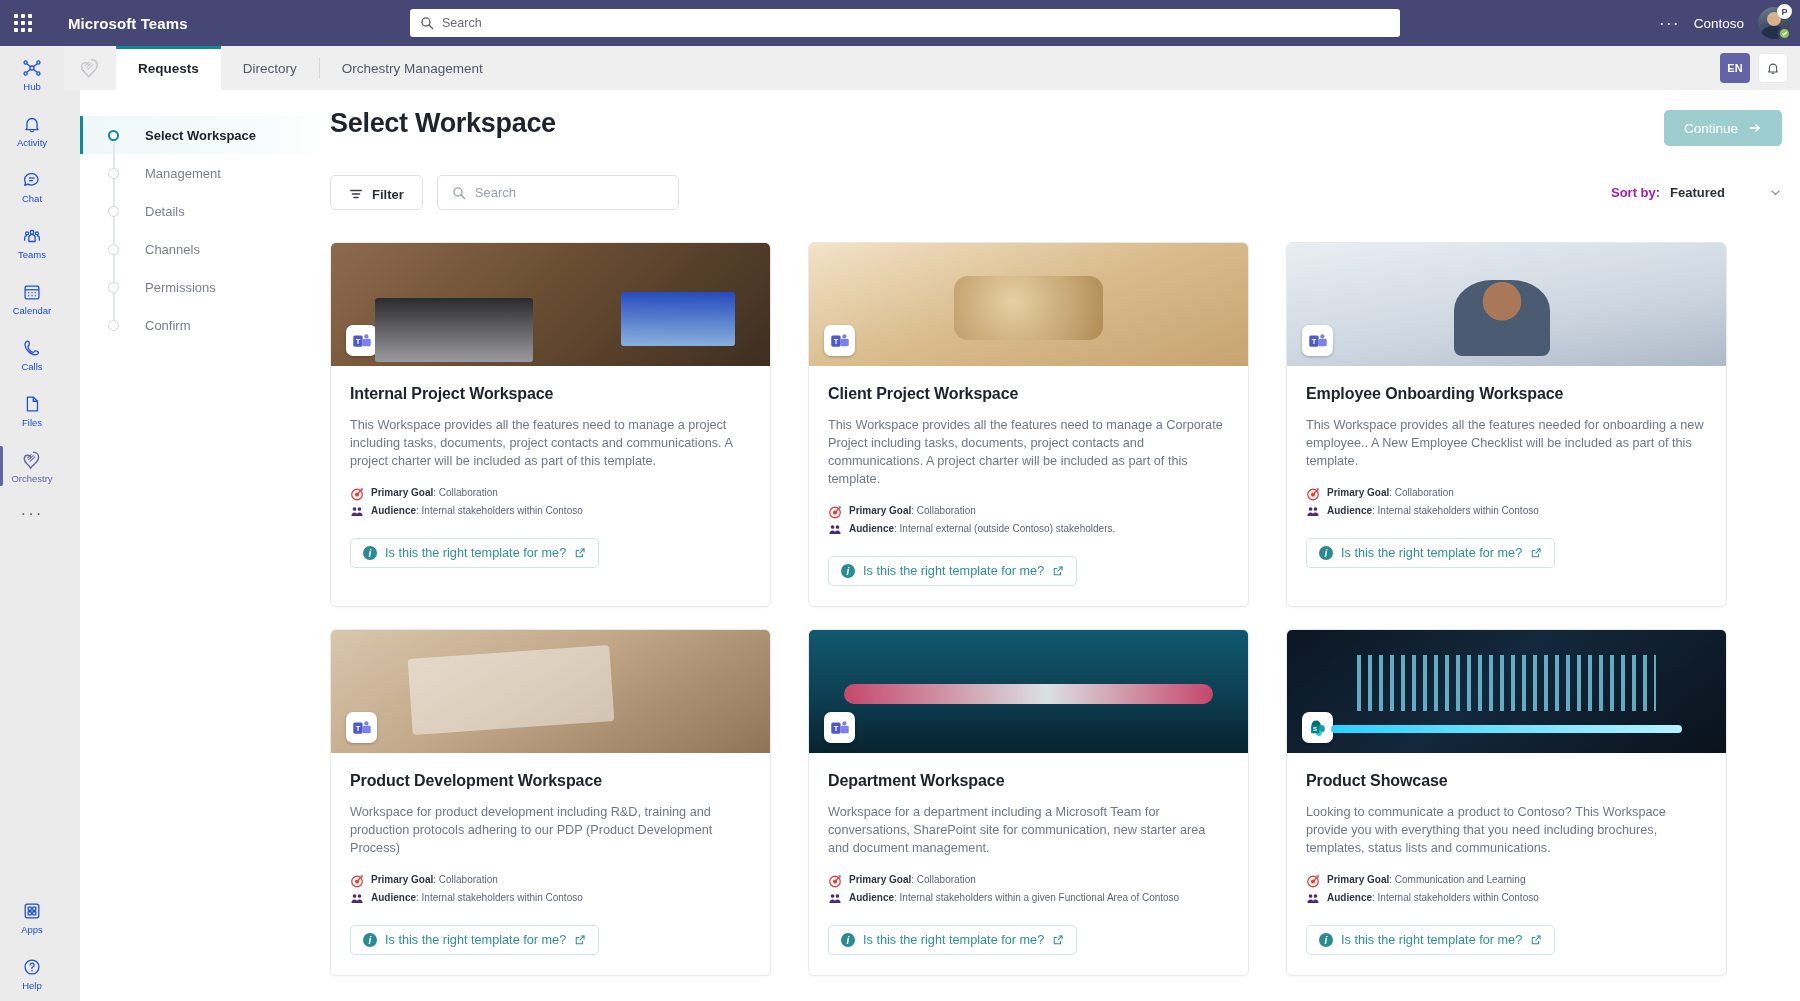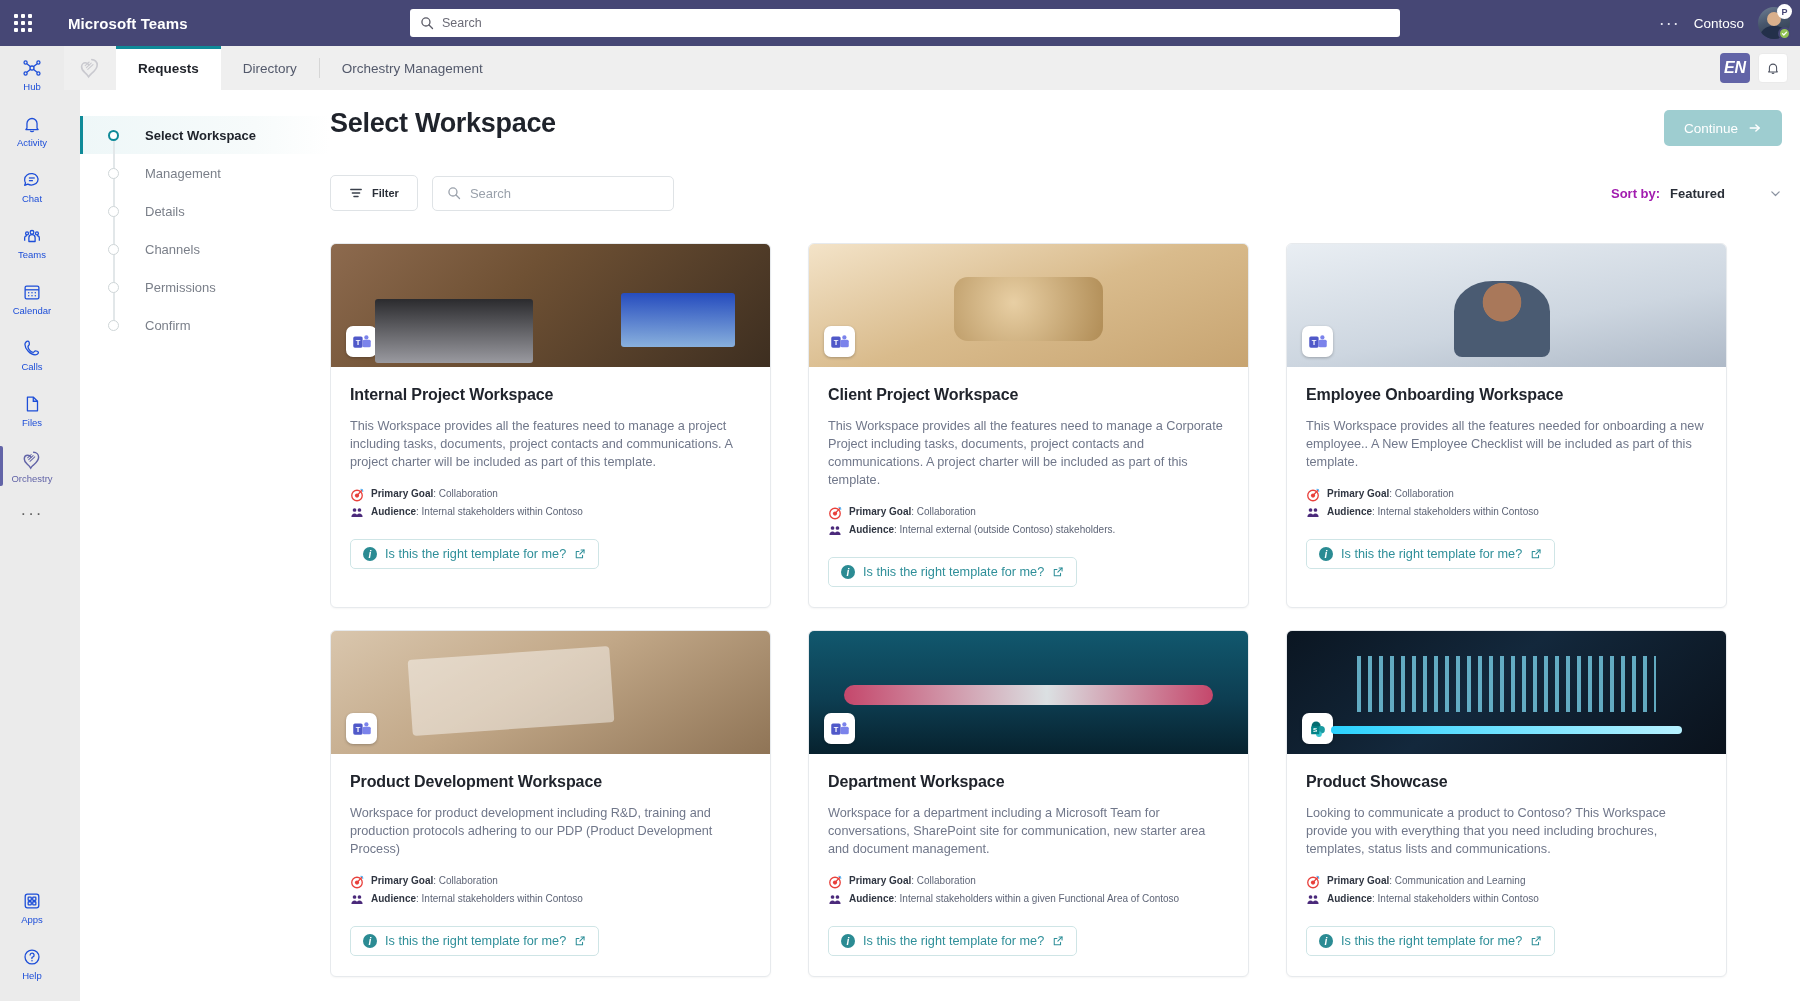--- a/index.html
+++ b/index.html
@@ -93,21 +93,21 @@
   .rail-item svg { width: 22px; height: 22px; }
   .rail-item.active { color: #6264a7; }
   .rail-item.active:before {
     content: ""; position: absolute; left: 0; top: 8px;
     width: 3px; height: 40px; background: #6264a7; border-radius: 0 2px 2px 0;
   }
   .rail-dots {
     width: 64px; height: 40px; display: flex; align-items: center; justify-content: center;
     color: #616161; font-size: 17px; letter-spacing: 2px; cursor: pointer; line-height: 8px;
   }
-  .rail-bottom { margin-top: auto; padding-bottom: 10px; }
+  .rail-bottom { margin-top: auto; }
 
   
   .tabbar {
     position: absolute; left: 64px; top: 46px;
     width: 1736px; height: 44px;
     background: #efefef;
     display: flex; align-items: stretch;
   }
   .tab-logo {
     width: 52px; display: flex; align-items: center; justify-content: center;
@@ -122,22 +122,22 @@
   }
   .tab.active:before {
     content:""; position:absolute; top:0; left:0; right:0; height:3px; background:#0f8a98;
   }
   .tab-sep { width: 1px; align-self: center; height: 20px; background: #d6d6d6; }
   .tab-right {
     margin-left: auto; display: flex; align-items: center; gap: 8px; padding-right: 12px;
   }
   .lang-btn {
     width: 30px; height: 30px; border-radius: 4px; background: #6264a7;
-    color: #fff; font-size: 16px; font-weight: bold;
-    display: flex; align-items: center; justify-content: center; cursor: pointer; font-style: italic;
+    color: #fff; font-size: 11px; font-weight: bold;
+    display: flex; align-items: center; justify-content: center; cursor: pointer;
   }
   .bell-btn {
     width: 30px; height: 30px; border-radius: 4px; background: #fff;
     display: flex; align-items: center; justify-content: center; cursor: pointer;
     border: 1px solid #eaeaea;
   }
   .bell-btn svg { width: 16px; height: 16px; }
 
   
   .content {
@@ -183,22 +183,22 @@
     height: 36px; padding: 0 20px; border-radius: 5px;
     font-size: 13.5px; cursor: pointer;
     display: flex; align-items: center; gap: 10px;
     font-family: "Liberation Sans", sans-serif;
   }
   .toolbar {
     margin-top: 36px; display: flex; align-items: center; gap: 0;
   }
   .filter-btn {
     height: 35px; border: 1px solid #dfe3e6; border-radius: 5px;
-    background: #fff; display: flex; align-items: center; gap: 9px;
-    padding: 17px 18px; font-size: 11px; font-weight: bold; color: #2a2f38; cursor: pointer;
+    background: #fff; display: flex; align-items: flex-start; gap: 9px;
+    padding: 11px 18px; font-size: 13px; font-weight: bold; color: #2a2f38; cursor: pointer;
   }
   .filter-btn svg { width: 14px; height: 14px; }
   .search-box {
     margin-left: 14px; height: 35px; width: 242px;
     border: 1px solid #dfe3e6; border-radius: 5px;
     display: flex; align-items: center; gap: 9px; padding: 0 14px;
     background: #fff;
   }
   .search-box svg { width: 14px; height: 14px; flex: none; }
   .search-box input {

